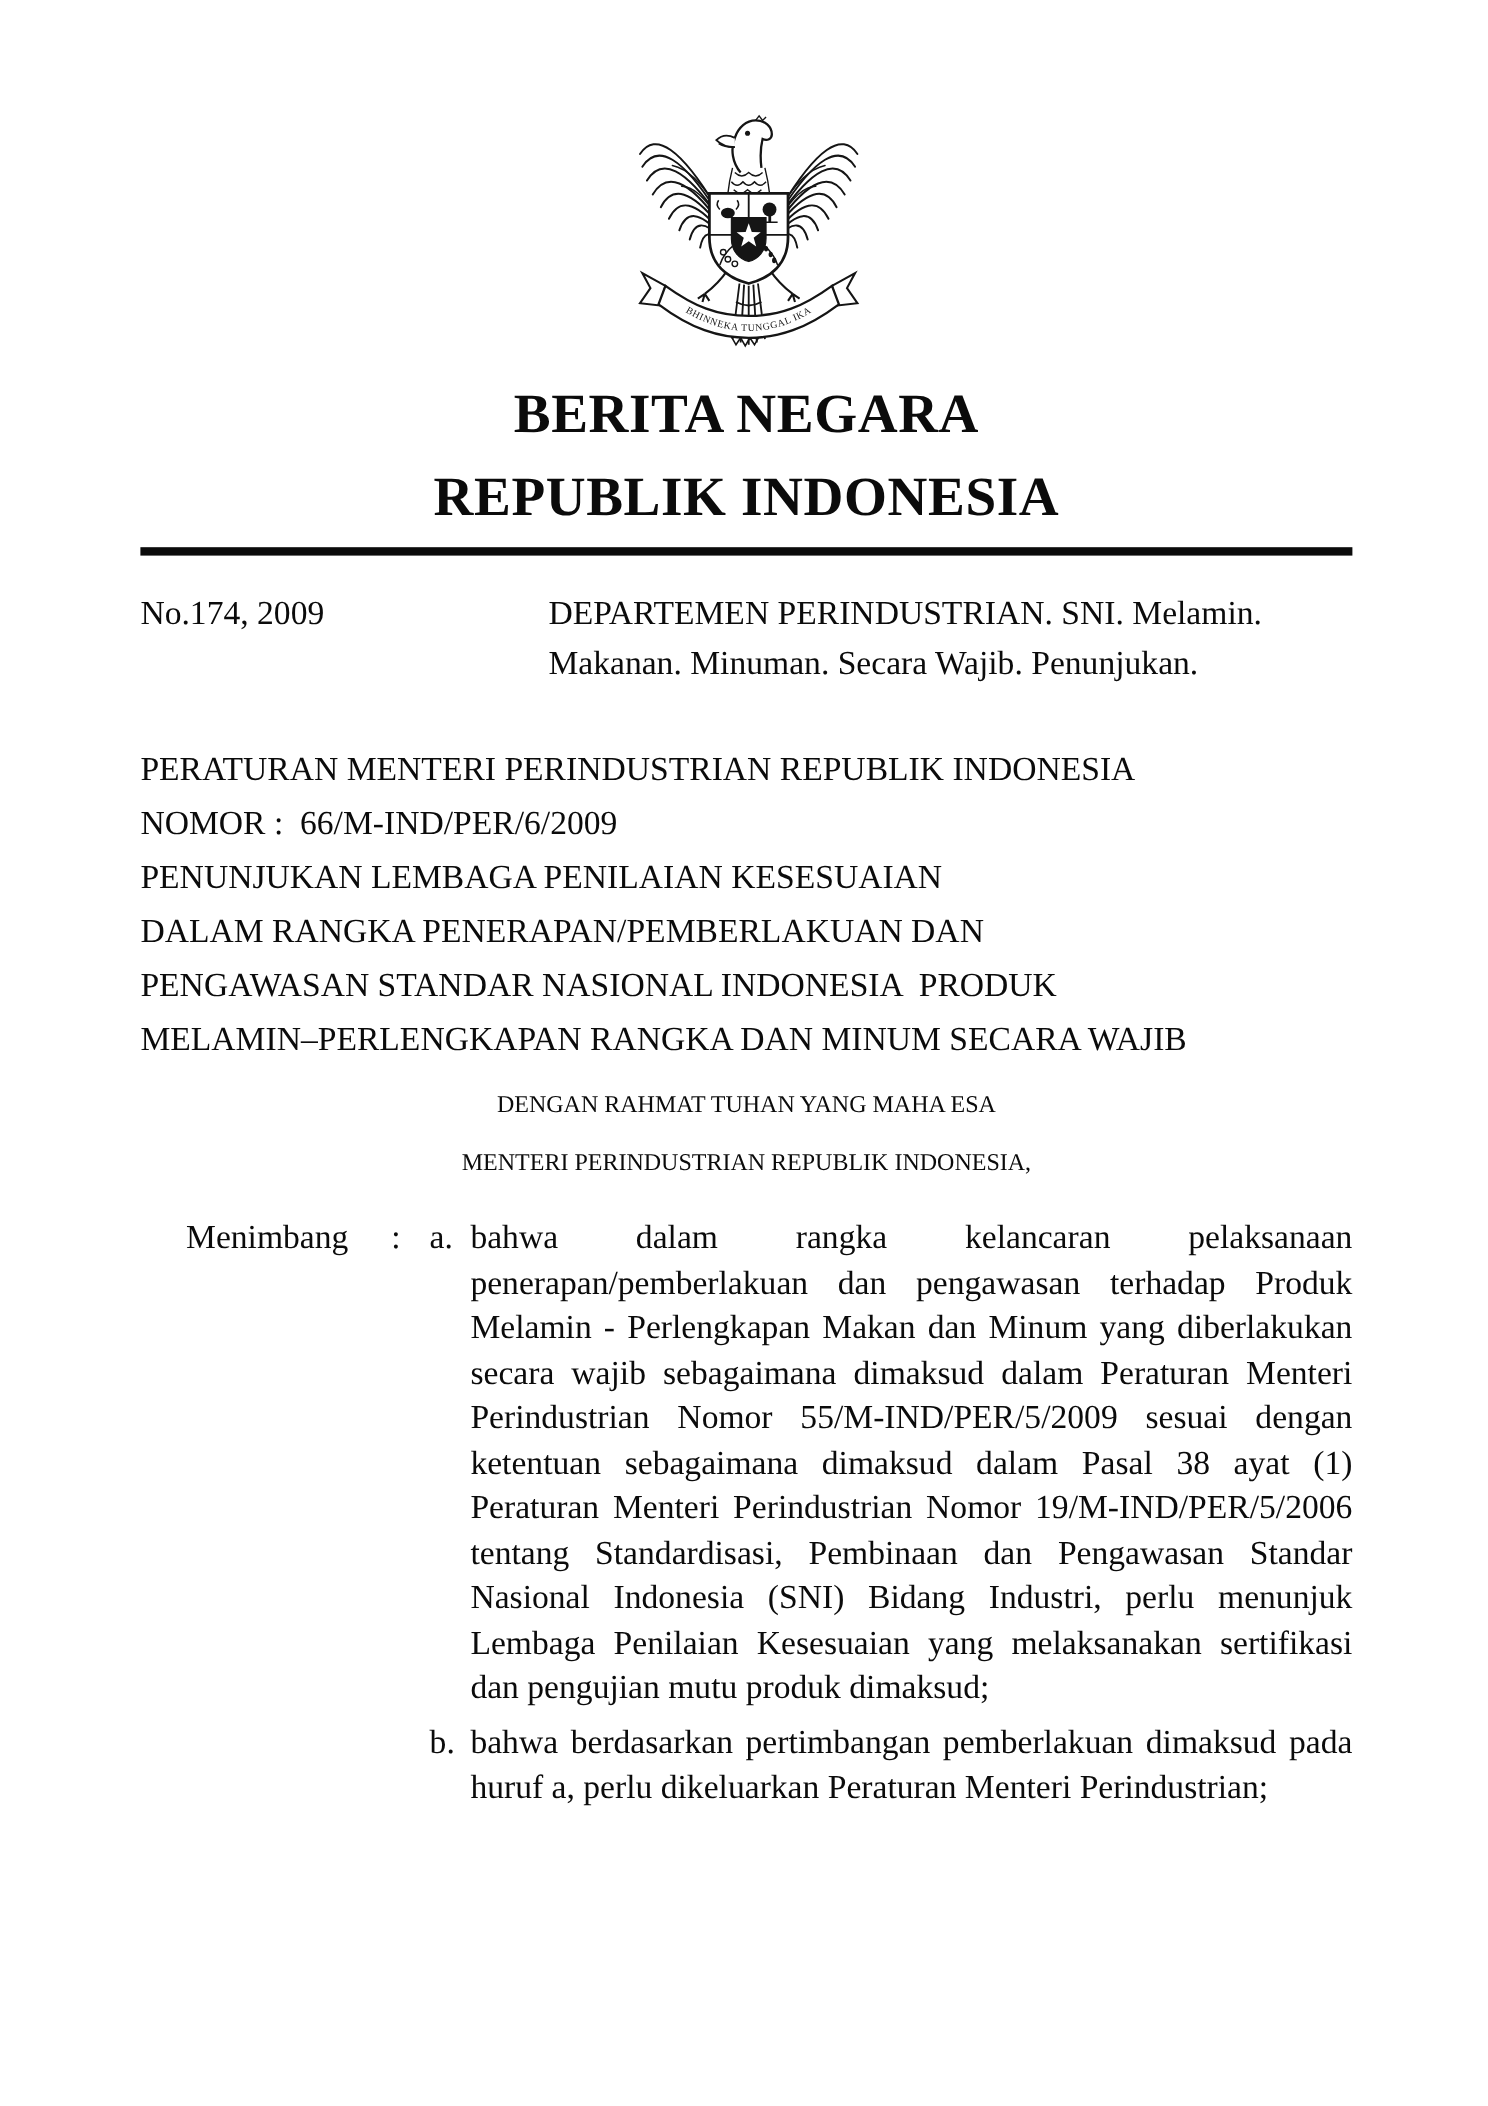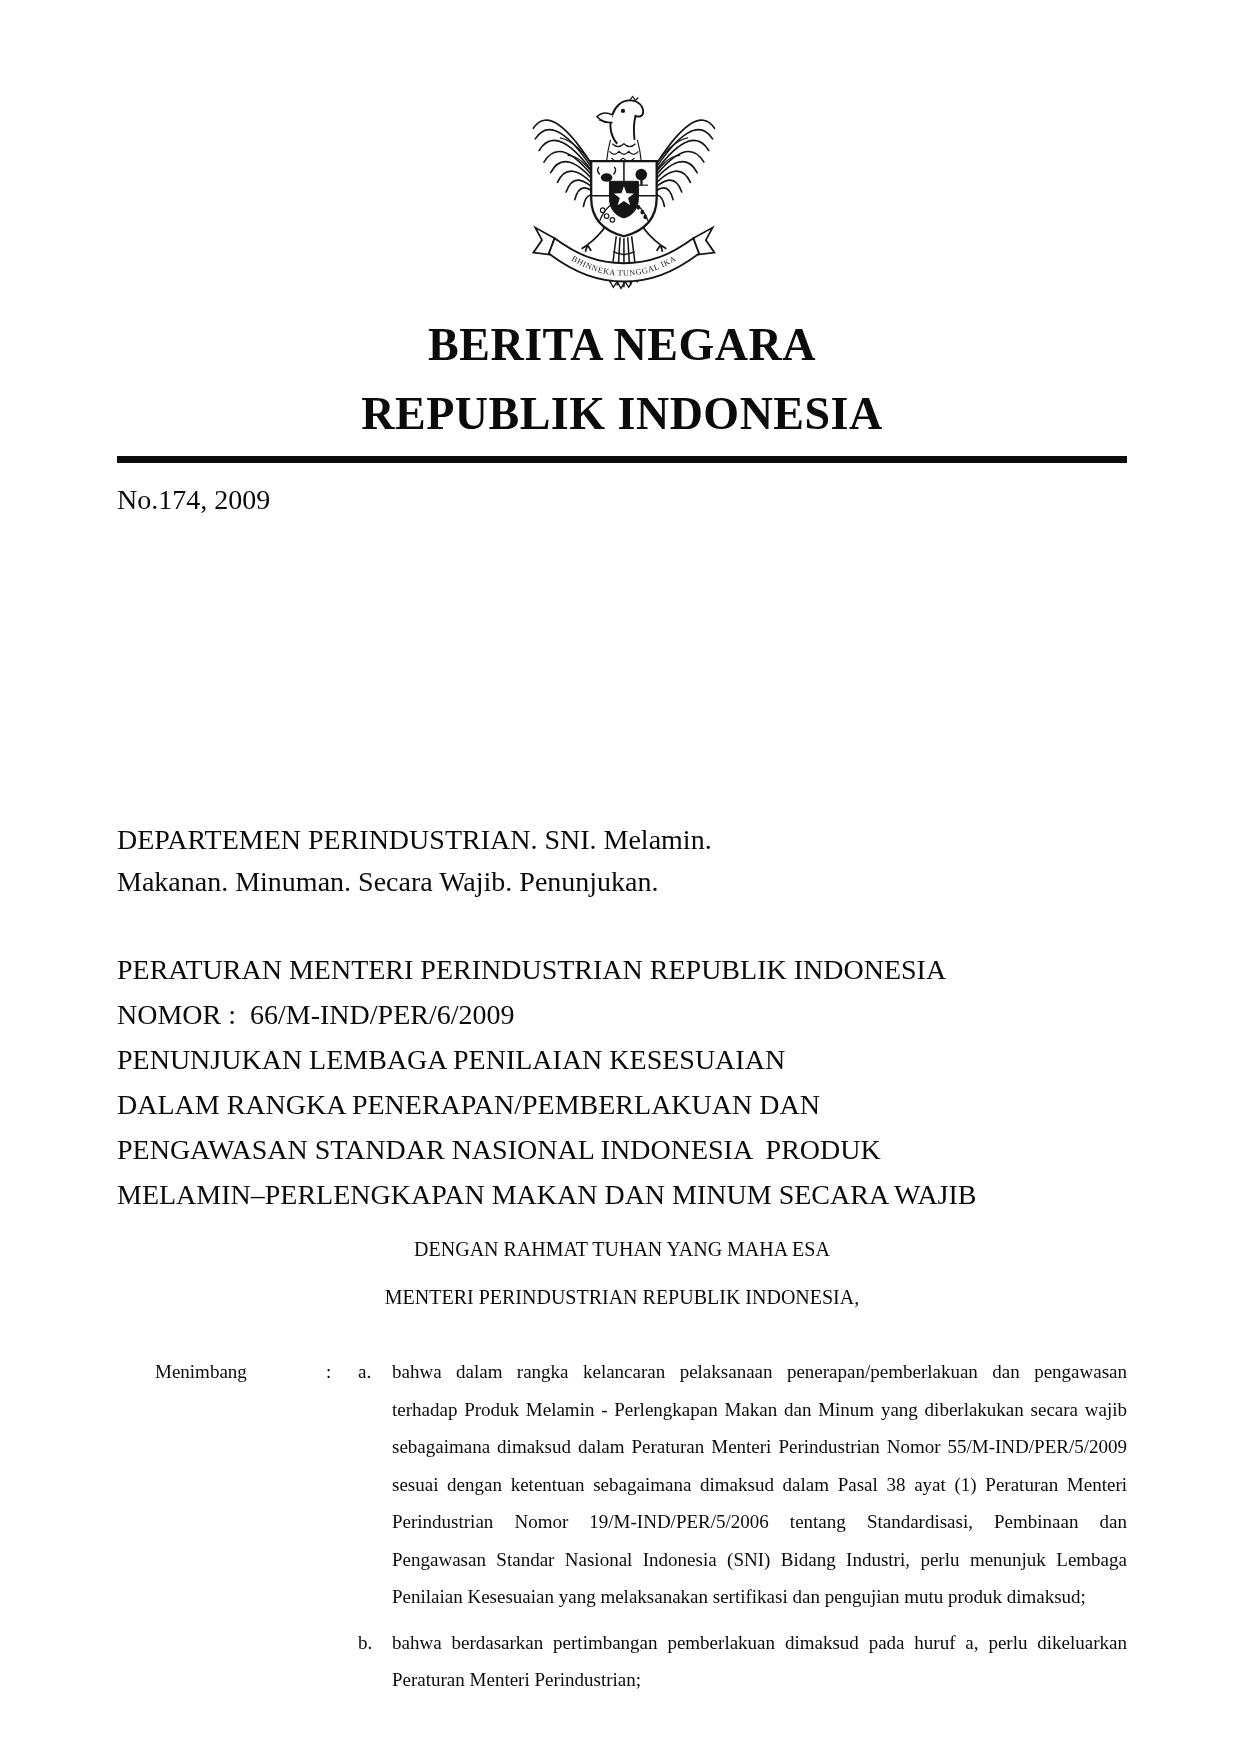--- a/index.html
+++ b/index.html
@@ -13,31 +13,31 @@
   .emblem{width:196px;margin:84px auto 0;}
   .emblem svg{display:block;width:196px;height:212px;}
   
   .masthead{
     margin:14px 0 0 0;text-align:center;font-weight:bold;
     font-size:46px;line-height:69px;letter-spacing:.5px;
   }
   .masthead-line{display:block;white-space:pre;}
   .rule{height:7px;background:#0b0b0b;margin-top:8px;}
   
-  .meta{display:flex;margin-top:16px;font-size:28px;line-height:42px;flex-direction:column;}
+  .meta{display:flex;margin-top:28px;font-size:28px;line-height:42px;}
   .meta-number{width:340px;flex:0 0 340px;}
   .meta-subject{width:670px;max-width:670px;}
   
   .reg-title{margin-top:44px;text-align:left;font-size:28px;line-height:45px;}
   .reg-title-line{white-space:pre-wrap;}
   .preamble{margin-top:8px;text-align:center;font-size:20px;line-height:48px;}
   
   .considering{
     display:flex;margin-left:38px;width:972px;
-    font-size:19px;line-height:37.5px;margin-top:32px;
+    font-size:28px;line-height:37.5px;margin-top:20px;
   }
   .c-label{flex:0 0 171px;}
   .c-sep{flex:0 0 32px;}
   .c-items{flex:1 1 auto;min-width:0;}
   .c-item{display:flex;}
   .c-item + .c-item{margin-top:8px;}
   .c-marker{flex:0 0 34px;}
   .c-text{flex:1 1 auto;text-align:justify;hyphens:none;}
 </style>
 </head>
@@ -160,21 +160,21 @@
     <div class="meta-number">No.174, 2009</div>
     <div class="meta-subject">DEPARTEMEN PERINDUSTRIAN. SNI. Melamin. Makanan. Minuman. Secara Wajib. Penunjukan.</div>
   </div>
 
   <div class="reg-title">
     <div class="reg-title-line">PERATURAN MENTERI PERINDUSTRIAN REPUBLIK INDONESIA</div>
     <div class="reg-title-line">NOMOR :  66/M-IND/PER/6/2009</div>
     <div class="reg-title-line">PENUNJUKAN LEMBAGA PENILAIAN KESESUAIAN</div>
     <div class="reg-title-line">DALAM RANGKA PENERAPAN/PEMBERLAKUAN DAN</div>
     <div class="reg-title-line">PENGAWASAN STANDAR NASIONAL INDONESIA  PRODUK</div>
-    <div class="reg-title-line">MELAMIN–PERLENGKAPAN MAKAN DAN MINUM SECARA WAJIB</div>
+    <div class="reg-title-line">MELAMIN–PERLENGKAPAN RANGKA DAN MINUM SECARA WAJIB</div>
   </div>
 
   <div class="preamble">
     <div>DENGAN RAHMAT TUHAN YANG MAHA ESA</div>
     <div>MENTERI PERINDUSTRIAN REPUBLIK INDONESIA,</div>
   </div>
 
   <div class="considering">
     <div class="c-label">Menimbang</div>
     <div class="c-sep">:</div>

